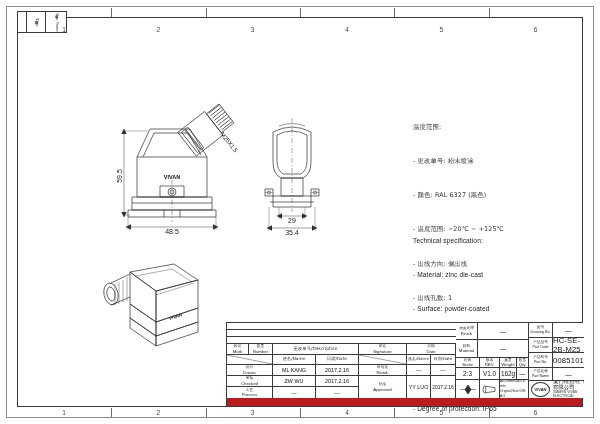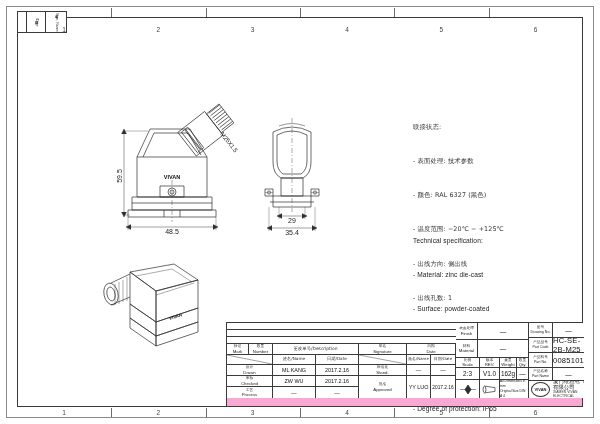--- a/index.html
+++ b/index.html
@@ -28,21 +28,21 @@
 
   
   .spec{position:absolute;font-size:6.6px;line-height:11.2px;color:#1c1c1c;
         white-space:pre;letter-spacing:.1px;}
   .spec.cn{font-family:"DejaVu Sans",sans-serif;font-size:6.4px;line-height:11.4px;}
 
   
   .view{position:absolute;}
 
   
-  .tb{position:absolute;box-sizing:border-box;border:1px solid #3a3a3a;background:#f9a8d4;}
+  .tb{position:absolute;box-sizing:border-box;border:1px solid #3a3a3a;background:#b91c1c;}
   .cell{position:absolute;box-sizing:border-box;border-right:1px solid #3a3a3a;
         border-bottom:1px solid #3a3a3a;display:flex;flex-direction:column;
         align-items:center;justify-content:center;overflow:hidden;background:#fff;}
   .cell.nob{border-bottom:none;}
   .cell.nor{border-right:none;}
   .cn{font-family:"DejaVu Sans",sans-serif;font-size:3.7px;line-height:4.2px;color:#333;}
   .en{font-size:4.3px;line-height:5px;color:#222;}
   .val{font-size:6.4px;color:#111;}
   .val-sm{font-size:5.4px;color:#111;}
   .val-lg{font-size:8.2px;color:#111;letter-spacing:.2px;}
@@ -101,22 +101,22 @@
       <div class="tick" style="left: 205.667px; top: 408px; width: 1px; height: 9px;"></div>
       <div class="zone-num" style="left: 345.167px; top: 409px;">4</div>
       <div class="tick" style="left: 300px; top: 408px; width: 1px; height: 9px;"></div>
       <div class="zone-num" style="left: 439.5px; top: 409px;">5</div>
       <div class="tick" style="left: 394.333px; top: 408px; width: 1px; height: 9px;"></div>
       <div class="zone-num" style="left: 533.833px; top: 409px;">6</div>
       <div class="tick" style="left: 488.667px; top: 408px; width: 1px; height: 9px;"></div>
     </div>
 
   <div class="spec cn" style="left:413px;top:99px;">
-    <div>联接状态:</div>
-    <div>- 表面处理: 技术参数</div>
+    <div>温度范围:</div>
+    <div>- 更改单号: 粉末喷涂</div>
     <div>- 颜色: RAL 6327 (黑色)</div>
     <div>- 温度范围: −20℃ − +125℃</div>
     <div>- 出线方向: 侧出线</div>
     <div>- 出线孔数: 1</div>
     <div>- 螺纹规格: M25</div>
   </div>
 
   <div class="spec" style="left:413px;top:213px;">
     <div>Technical specification:</div>
     <div>- Material: zinc die-cast</div>

